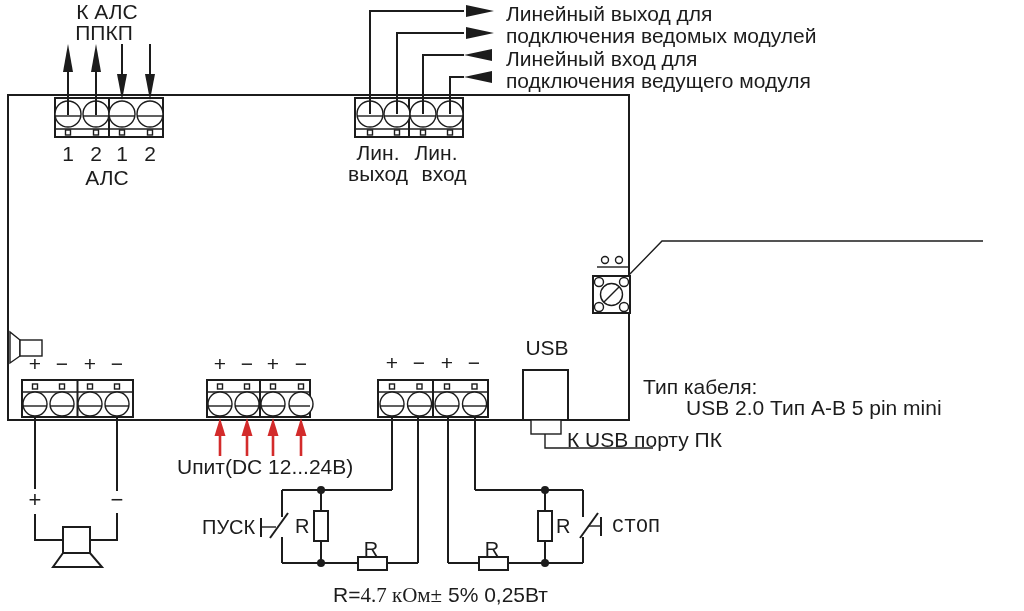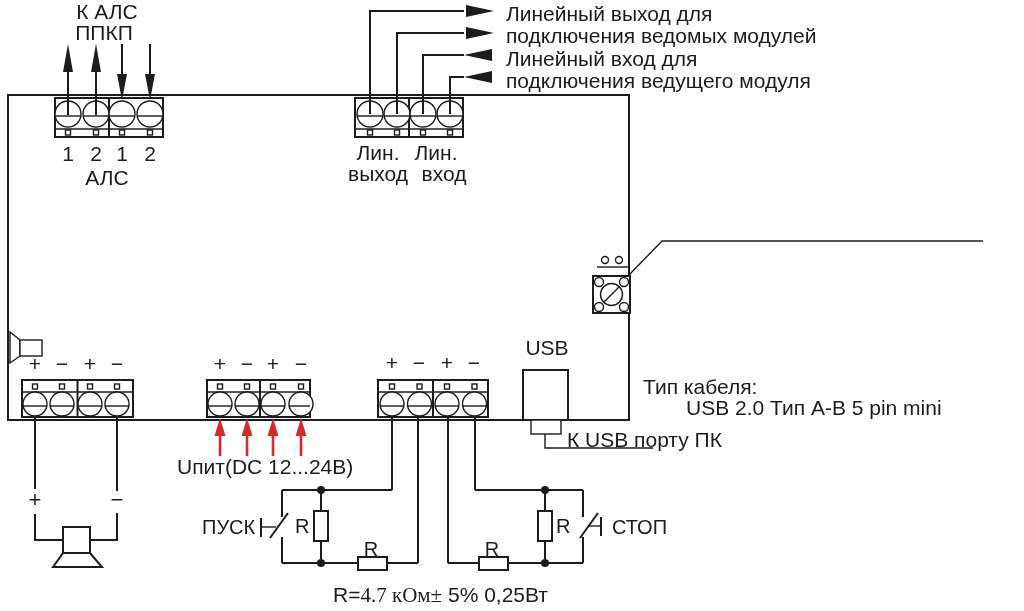--- a/index.html
+++ b/index.html
@@ -274,21 +274,21 @@
   <div class="lbl ctr fs21" style="left:419px;top:351px;">−</div>
   <div class="lbl ctr fs21" style="left:447px;top:351px;">+</div>
   <div class="lbl ctr fs21" style="left:474px;top:351px;">−</div>
 
   <div class="lbl" style="left:177px;top:455px;">Uпит(DC 12...24В)</div>
 
   <div class="lbl ctr fs22" style="left:35px;top:488px;">+</div>
   <div class="lbl ctr fs22" style="left:117px;top:488px;">−</div>
 
   <div class="lbl fs20" style="left:202px;top:516px;text-align:center;">ПУСК</div>
-  <div class="lbl fs20" style="left:612px;top:516px;">СТОП</div>
+  <div class="lbl fs20" style="left:612px;top:516px;font-family:Liberation Mono, monospace;">СТОП</div>
 
   <div class="lbl fs20" style="left:295px;top:515px;">R</div>
   <div class="lbl ctr fs20" style="left:371px;top:538px;">R</div>
   <div class="lbl fs20" style="left:556px;top:515px;">R</div>
   <div class="lbl ctr fs20" style="left:492px;top:538px;">R</div>
 
   <div class="lbl fs21" style="left:333px;top:583px;"><span>R=</span><span class="serif">4.7 кОм±</span><span> 5% 0,25Вт</span></div>
 
 </div>
 

